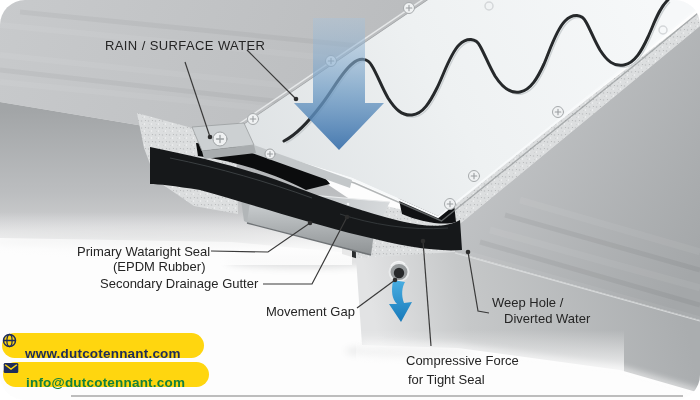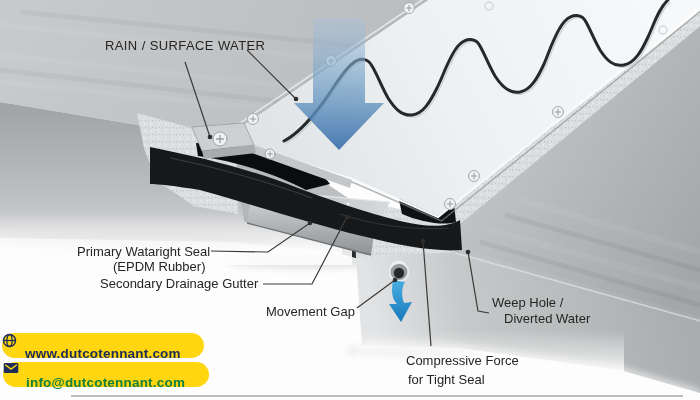--- a/index.html
+++ b/index.html
@@ -1,17 +1,17 @@
 <!DOCTYPE html>
 <html><head>
 <meta charset="utf-8">
 <style>
   html,body{margin:0;padding:0;background:#ffffff;}
   #stage{position:relative;width:700px;height:400px;overflow:hidden;background:#fdfdfd;
-         font-family:"Liberation Sans",sans-serif;}
+         font-family:"Liberation Sans",sans-serif;border-radius:25px;}
   #stage svg{position:absolute;left:0;top:0;}
   .lbl{font-family:"Liberation Sans",sans-serif;font-size:13px;fill:#252525;}
   .badge{position:absolute;display:flex;align-items:center;gap:7px;height:25px;
          border-radius:14px;padding:16px 14px 0 16px;box-sizing:border-box;
          font-weight:bold;font-size:13.5px;letter-spacing:.2px;}
   .badge .txt{white-space:nowrap;}
 </style>
 </head>
 <body>
 

